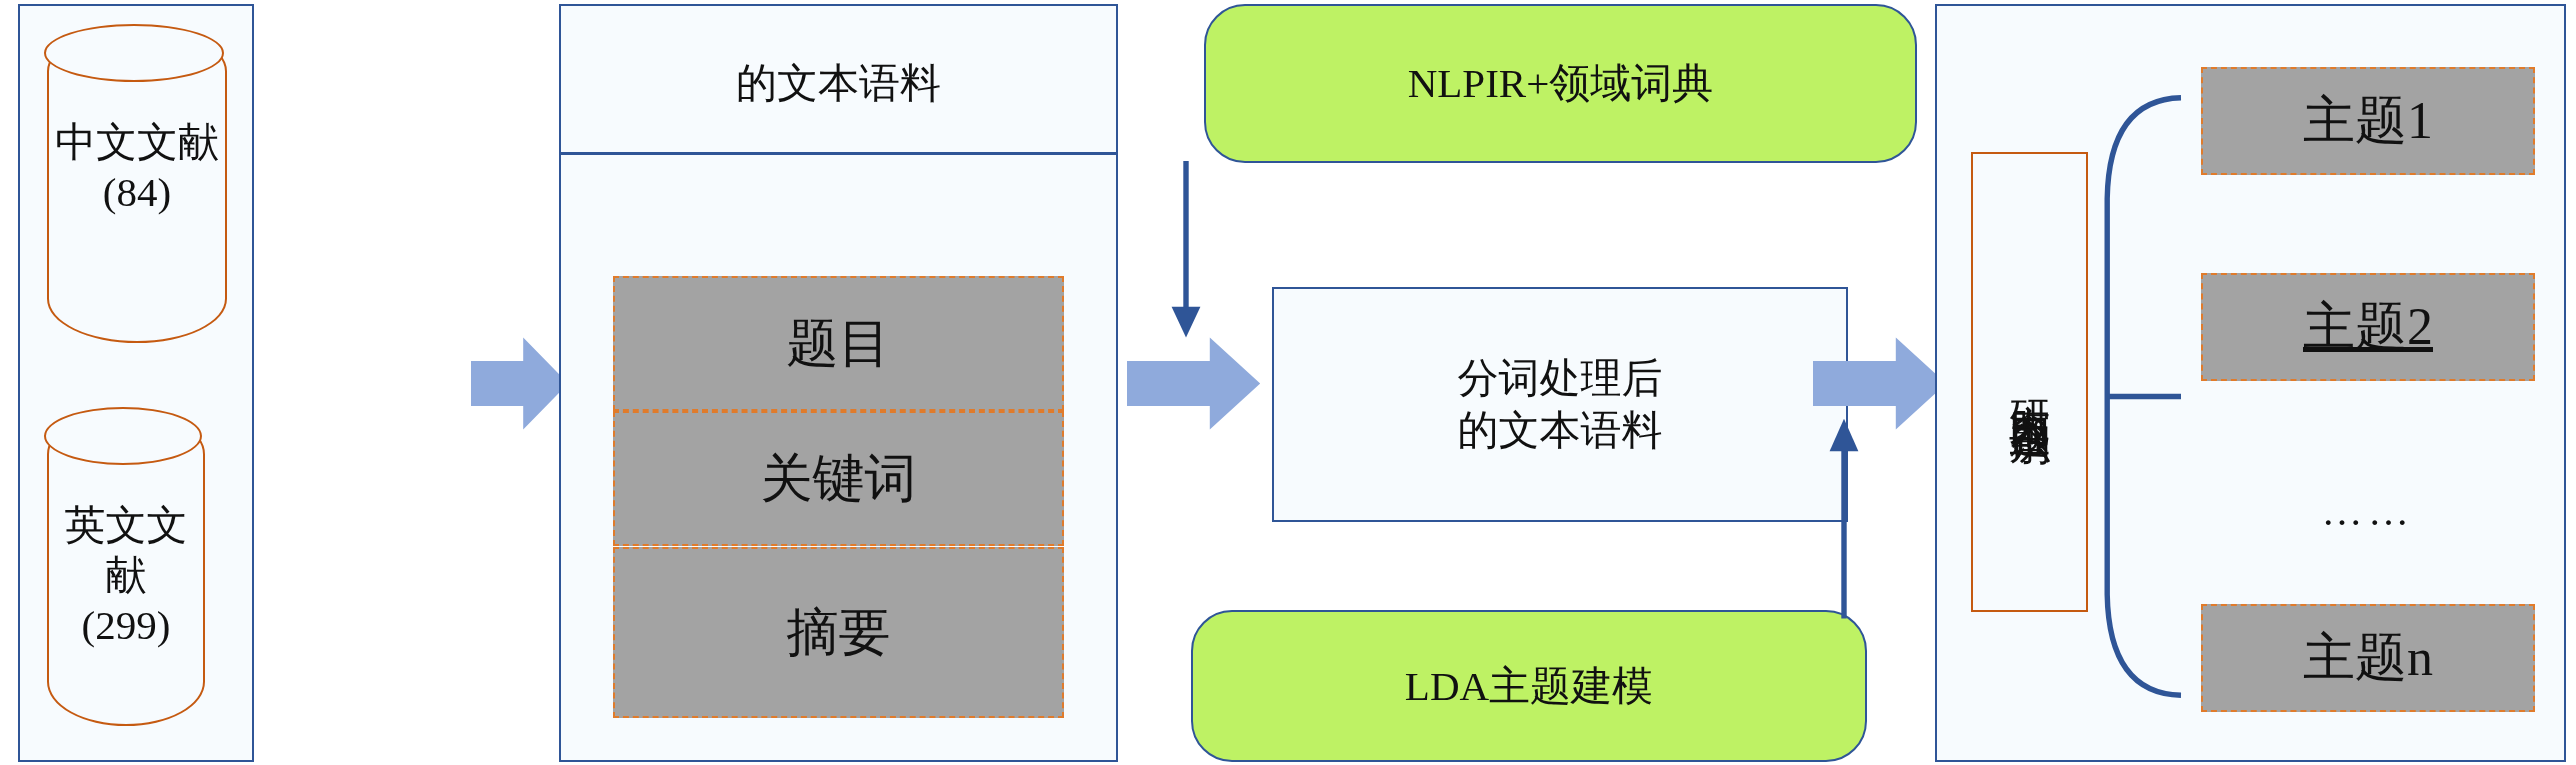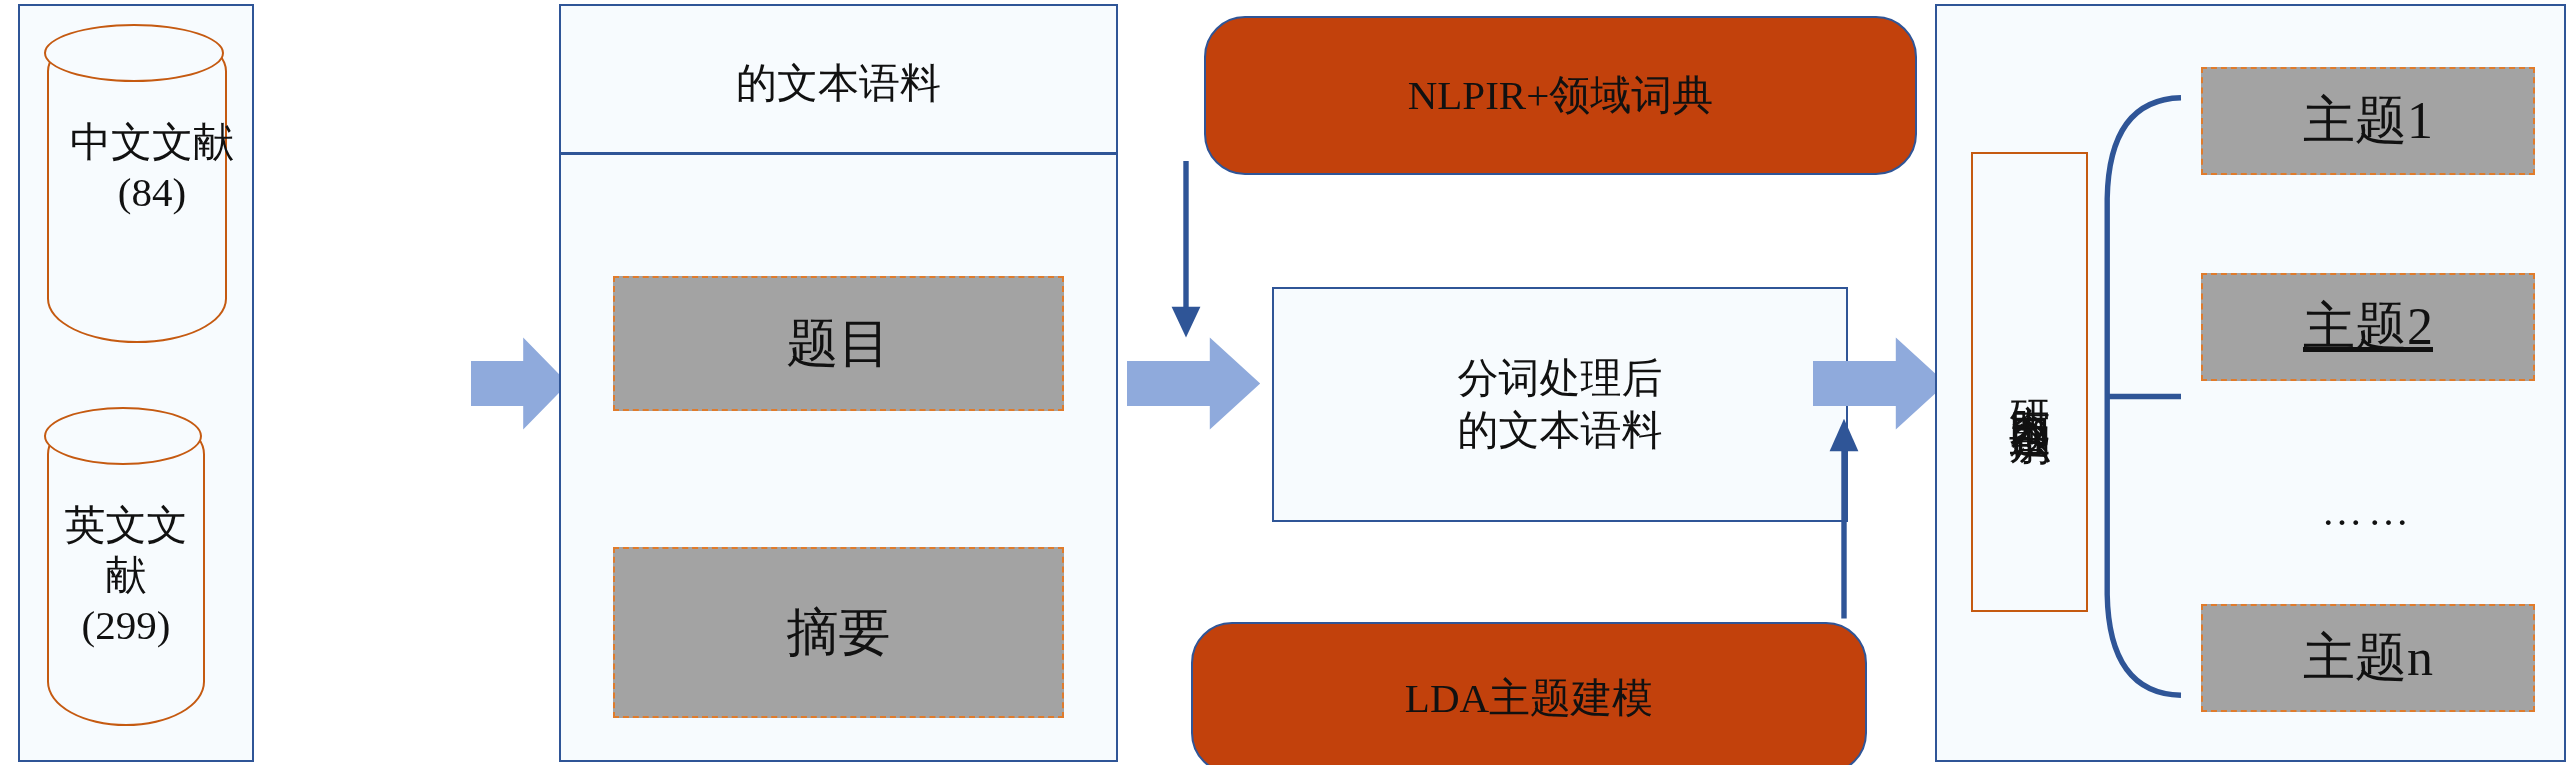--- a/index.html
+++ b/index.html
@@ -83,29 +83,28 @@
     align-items: center;
     justify-content: center;
     font-size: 41px;
     color: #111111;
     line-height: 1.25;
   }
 
   .rounded-box {
     position: absolute;
     border: 2.7px solid #2f5597;
-    background: #c2410c;
+    background: #bef264;
     border-radius: 41px;
     box-sizing: border-box;
     display: flex;
     align-items: center;
     justify-content: center;
     font-size: 41px;
     color: #111111;
-    margin-top: 12px;
   }
 
   .orange-box {
     position: absolute;
     border: 2.7px solid #c55a11;
     background: #f7fbfe;
     box-sizing: border-box;
     display: flex;
     align-items: center;
     justify-content: center;
@@ -145,21 +144,21 @@
 </head>
 <body>
 
 <div id="canvas">
 
   <div class="panel" style="left:18px; top:3.6px; width:236px; height:758px;"></div>
 
   <div class="cyl-wrap" style="left:47px; top:27px; width:180px; height:316px;">
     <div class="cylinder"></div>
     <div class="cyl-top"></div>
-    <div class="cyl-label" style="top:90px;padding-left:15px;">
+    <div class="cyl-label" style="top:90px;">
       <div>中文文献</div>
       <div>(84)</div>
     </div>
   </div>
 
   <div class="cyl-wrap" style="left:47px; top:410px; width:158px; height:316px;">
     <div class="cylinder"></div>
     <div class="cyl-top"></div>
     <div class="cyl-label" style="top:90px;">
       <div>英文文献</div>
@@ -172,20 +171,21 @@
       <polygon points="0,30 58,30 58,4 108,55 58,106 58,80 0,80" fill="#8faadc"></polygon>
     </svg>
   </div>
 
   <div class="panel" style="left:559px; top:3.6px; width:559px; height:758px;"></div>
 
   <div class="plain-title" style="left:559px; top:56px; width:559px;">的文本语料</div>
   <div class="hr-line" style="left:559px; top:152px; width:559px;"></div>
 
   <div class="dashed-box" style="left:613px; top:276px; width:451px; height:135px;">题目</div>
+  <div class="dashed-box" style="left:613px; top:411px; width:451px; height:135px;">关键词</div>
   <div class="dashed-box" style="left:613px; top:547px; width:451px; height:171px;">摘要</div>
 
   <div class="fat-arrow" style="left:1127px; top:334px; width:135px; height:99px;">
     <svg width="135" height="99" viewBox="0 0 150 110">
       <polygon points="0,30 92,30 92,4 148,55 92,106 92,80 0,80" fill="#8faadc"></polygon>
     </svg>
   </div>
 
   <div class="rounded-box" style="left:1204px; top:3.6px; width:713px; height:159px;">NLPIR+领域词典</div>
 

